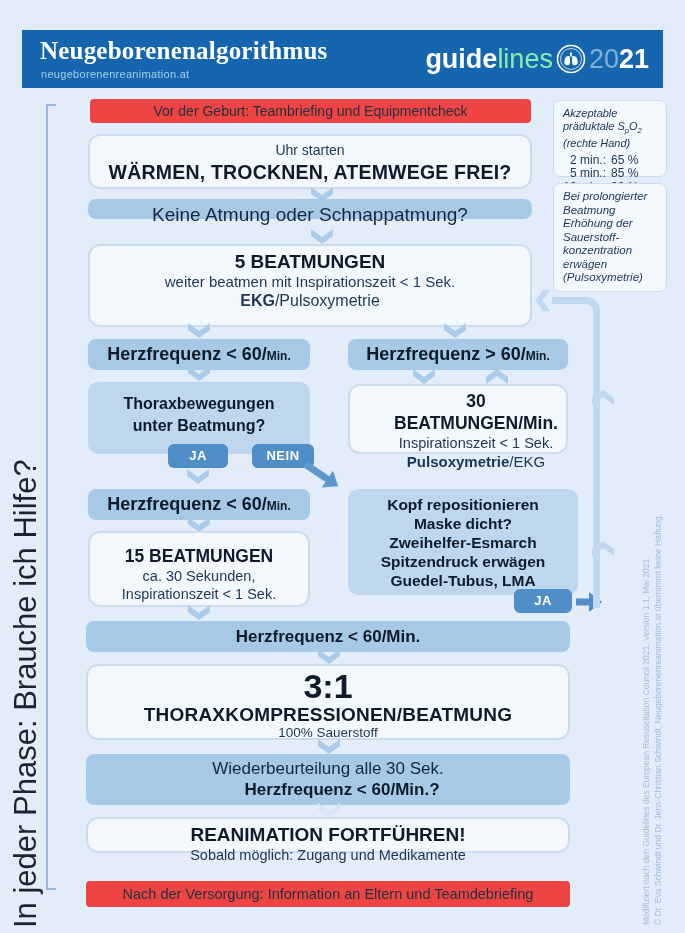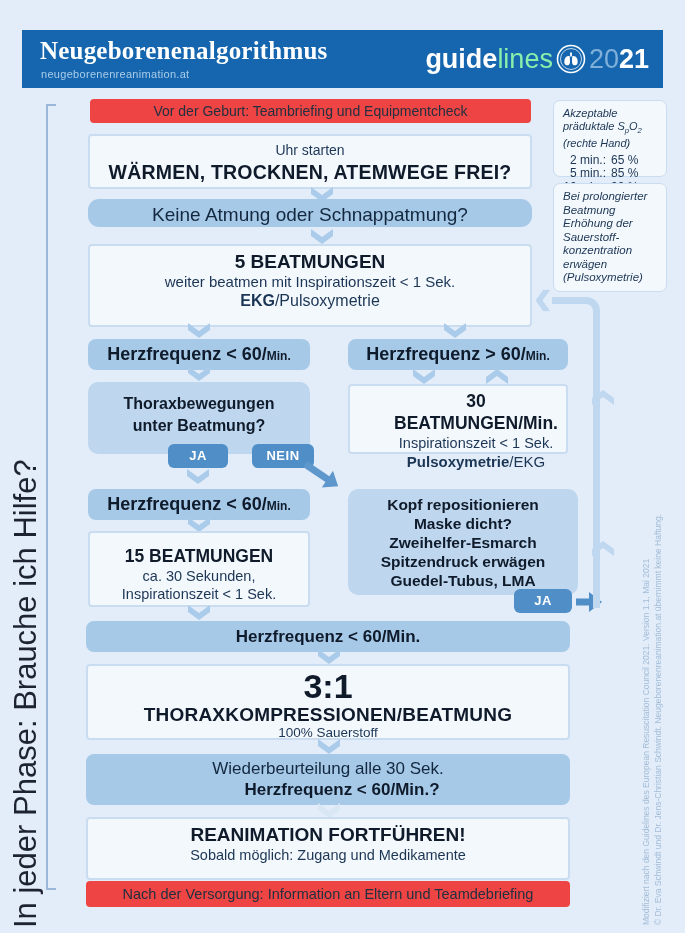--- a/index.html
+++ b/index.html
@@ -28,21 +28,21 @@
   
   .attribution { position:absolute; left:641px; top:925px; width:548px;
                  transform:rotate(-90deg); transform-origin:0 0;
                  font-size:8.5px; line-height:11.5px; color:#a2bcd8; white-space:nowrap; }
 
   
   .box { position:absolute; text-align:center; }
   .gray  { background:#ef4444; border-radius:4px;  color:#22303f;text-align:center; }
   .blue  { background:#a6c9e8; border-radius:8px;  color:#13283f; }
   .lblue { background:#bed7ee; border-radius:10px; color:#102235; }
-  .white { background:#f3f8fd; border:2px solid #cadcef; border-radius:4px; color:#1b3554; }
+  .white { background:#f3f8fd; border:2px solid #cadcef; border-radius:12px; color:#1b3554; }
   .strong { color:#0f1b2b; font-weight:bold; }
 
   .btn { position:absolute; background:#4f8ec7; color:#ffffff; font-weight:bold;
          font-size:13px; border-radius:6px; text-align:center; line-height:24px;
          letter-spacing:.5px; }
 
   
   .chev { position:absolute; width:22px; height:15px; background:#aacbe9;
           clip-path:polygon(0 0,50% 53%,100% 0,100% 47%,50% 100%,0 47%); }
   .chev.up   { transform:rotate(180deg); }
@@ -102,21 +102,21 @@
 
   <div class="box gray" style="left:90px; top:99px; width:441px; height:24px; font-size:14px; line-height:24px;">Vor der Geburt: Teambriefing und Equipmentcheck</div>
 
   <div class="box white" style="left:88px; top:134px; width:444px; height:55px; padding-top:5px;">
     <div style="font-size:14px; line-height:18px;">Uhr starten</div>
     <div class="strong" style="font-size:19.5px; line-height:26px; letter-spacing:.2px;">WÄRMEN, TROCKNEN, ATEMWEGE FREI?</div>
   </div>
 
   <div class="chev" style="left:311px; top:187px;"></div>
 
-  <div class="box blue" style="left:88px; top:199px; width:444px; height:28px; font-size:19px; line-height:32px;border-radius:11px;">Keine Atmung oder Schnappatmung?</div>
+  <div class="box blue" style="left:88px; top:199px; width:444px; height:20px; font-size:19px; line-height:32px;">Keine Atmung oder Schnappatmung?</div>
 
   <div class="chev" style="left:311px; top:229px;"></div>
 
   <div class="box white" style="left:88px; top:244px; width:444px; height:83px; padding-top:5px;">
     <div class="strong" style="font-size:19px; line-height:22px;">5 BEATMUNGEN</div>
     <div style="font-size:15px; line-height:18px;">weiter beatmen mit Inspirationszeit &lt; 1 Sek.</div>
     <div style="font-size:16px; line-height:20px;"><b>EKG</b><span>/Pulsoxymetrie</span></div>
   </div>
 
   <div class="chev" style="left:188px; top:323px;"></div>
@@ -194,21 +194,21 @@
 
   <div class="chev" style="left:318px; top:739px;"></div>
 
   <div class="box blue" style="left:86px; top:754px; width:484px; height:51px; padding-top:4px;">
     <div style="font-size:17px; line-height:21px;">Wiederbeurteilung alle 30 Sek.</div>
     <div class="strong" style="font-size:17px; line-height:21px;margin-left:28px;">Herzfrequenz &lt; 60/Min.?</div>
   </div>
 
   <div class="chev light" style="left:318px; top:803px;"></div>
 
-  <div class="box white" style="left:86px; top:817px; width:484px; height:63px; padding-top:5px;">
+  <div class="box white" style="left:86px; top:817px; width:484px; height:36px; padding-top:5px;">
     <div class="strong" style="font-size:19px; line-height:22px;">REANIMATION FORTFÜHREN!</div>
     <div style="font-size:14.5px; line-height:18px;">Sobald möglich: Zugang und Medikamente</div>
   </div>
 
   <div class="box gray" style="left:86px; top:881px; width:484px; height:26px; font-size:14.5px; line-height:26px;">Nach der Versorgung: Information an Eltern und Teamdebriefing</div>
 
   <div class="side-card" style="top:100px; height:77px; padding-top:6px;">
     <div class="side-title">Akzeptable</div>
     <div class="side-title"><span>präduktale S</span><sub class="sp">p</sub><span>O</span><sub class="sp">2</sub></div>
     <div class="side-title">(rechte Hand)</div>

